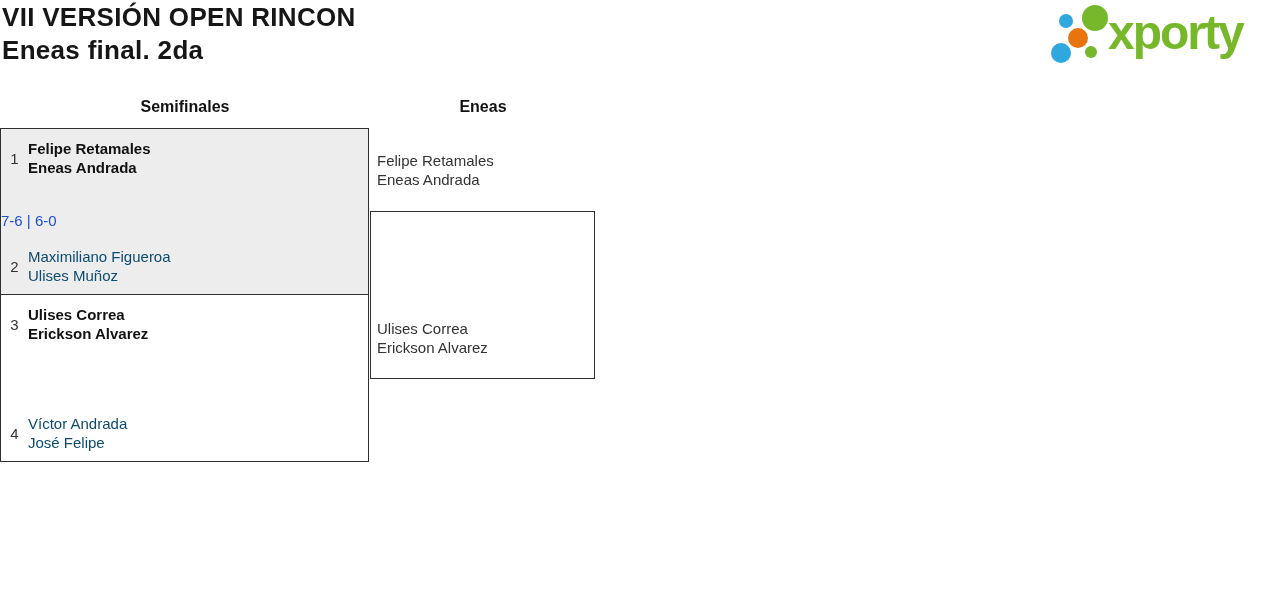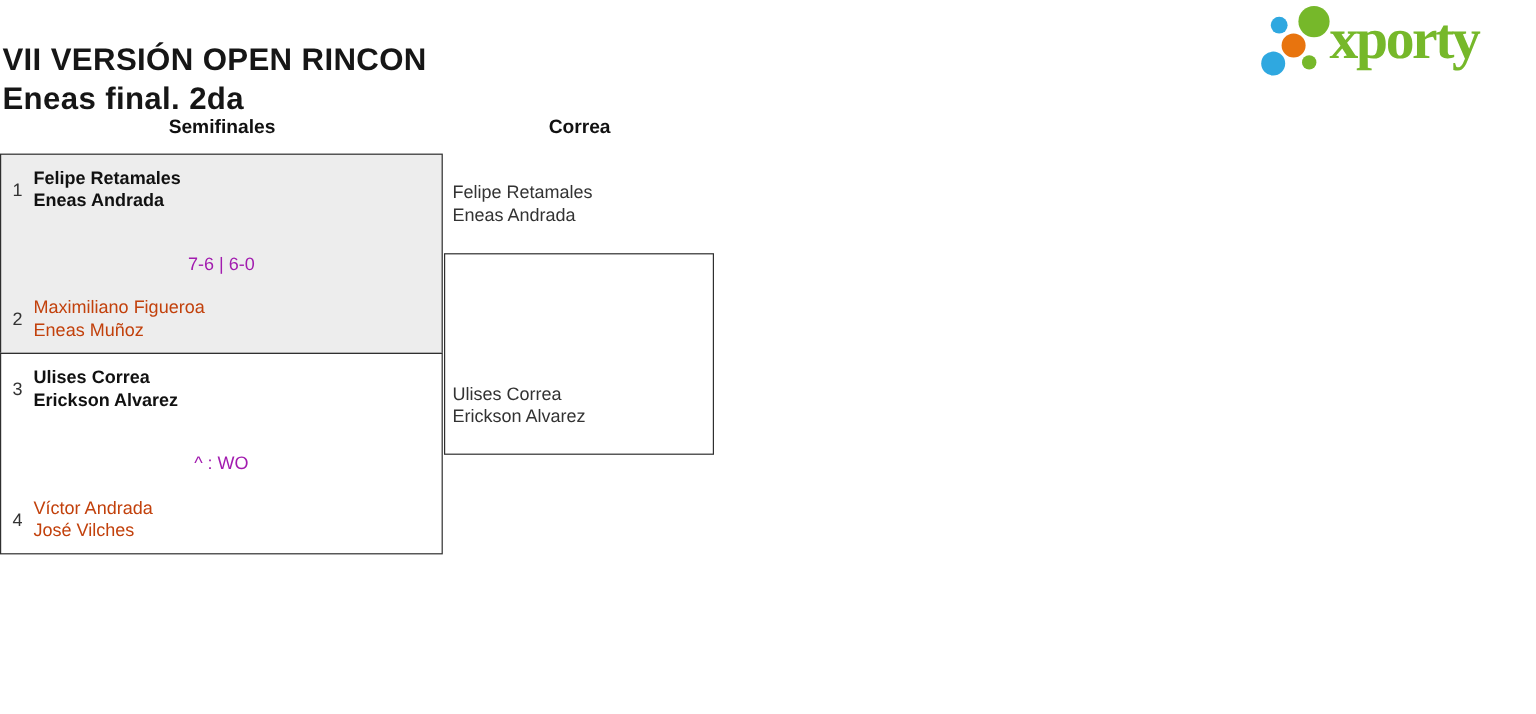--- a/index.html
+++ b/index.html
@@ -1,46 +1,46 @@
 <!DOCTYPE html>
 <html><head>
 <meta charset="utf-8">
 <style>
   * { margin:0; padding:0; box-sizing:border-box; }
   body { font-family:"Liberation Sans", sans-serif; background:#fff; }
   .page { position:relative; width:1280px; height:595px; background:#fff; overflow:hidden; }
 
   
   .title { position:absolute; left:2px; top:1px; font-size:26px; font-weight:700;
-           color:#161616; line-height:33px; letter-spacing:0.3px;margin-top:32px; }
+           color:#161616; line-height:33px; letter-spacing:0.3px; }
 
   .logo { position:absolute; left:1048px; top:3px; width:230px; height:72px; cursor:pointer; }
   .logo-dots { position:absolute; left:0; top:0; }
   .logo-text { position:absolute; left:60px; top:2px; font-size:48px; font-weight:800;
                color:#76b82a; letter-spacing:-2px; line-height:56px;
-               font-family:Liberation Serif, serif; }
+               font-family:Liberation Sans, sans-serif; }
 
   
   .round-header { position:absolute; top:98px; font-size:16px; font-weight:700;
                   color:#111; text-align:center; }
   .round-header.semis { left:0; width:370px; }
   .round-header.final { left:370px; width:226px; }
 
   
   .match { position:absolute; left:0; width:369px; border:1px solid #2f2f2f;
            display:flex; flex-direction:column; justify-content:space-between;
            padding:10px 0 9px 0; }
   .match.m1 { top:128px; height:167px; background:#ededed; }
   .match.m2 { top:294px; height:168px; background:#ffffff; }
 
   .team { display:flex; align-items:center; }
   .seed { width:27px; flex:none; text-align:center; font-size:15px; color:#333; }
-  .players { font-size:15px; line-height:19px; color:#c2410c; }
+  .players { font-size:15px; line-height:19px; color:#0c4a6e; }
   .team.winner .players { font-weight:700; color:#111; }
-  .score { text-align:center; font-size:15px; color:#a21caf;margin-top:16px; }
+  .score { font-size:15px; color:#1d4ed8;margin-top:16px; }
 
   
   .final-box { position:absolute; left:370px; top:211px; width:225px; height:168px;
                border:1px solid #2f2f2f; background:transparent; }
   .final-slot { position:absolute; left:377px; font-size:15px; line-height:19px; color:#333; }
   .final-slot.s1 { top:151px; }
   .final-slot.s2 { top:319px; }
 </style>
 </head>
 <body>
@@ -57,54 +57,53 @@
       <circle cx="18" cy="18" r="7" fill="#2fa8e0"></circle>
       <circle cx="47" cy="15" r="13" fill="#76b82a"></circle>
       <circle cx="30" cy="35" r="10" fill="#e8740e"></circle>
       <circle cx="13" cy="50" r="10" fill="#2fa8e0"></circle>
       <circle cx="43" cy="49" r="6" fill="#76b82a"></circle>
     </svg>
     <span class="logo-text">xporty</span>
   </div>
 
   <div class="round-header semis">Semifinales</div>
-  <div class="round-header final">Correa</div>
+  <div class="round-header final">Eneas</div>
 
   <div class="match m1">
     <div class="team winner">
       <div class="seed">1</div>
       <div class="players">
         <div>Felipe Retamales</div>
         <div>Eneas Andrada</div>
       </div>
     </div>
     <div class="score">7-6 | 6-0</div>
     <div class="team">
       <div class="seed">2</div>
       <div class="players">
         <div>Maximiliano Figueroa</div>
-        <div>Eneas Muñoz</div>
+        <div>Ulises Muñoz</div>
       </div>
     </div>
   </div>
 
   <div class="match m2">
     <div class="team winner">
       <div class="seed">3</div>
       <div class="players">
         <div>Ulises Correa</div>
         <div>Erickson Alvarez</div>
       </div>
     </div>
-    <div class="score">^ : WO</div>
     <div class="team">
       <div class="seed">4</div>
       <div class="players">
         <div>Víctor Andrada</div>
-        <div>José Vilches</div>
+        <div>José Felipe</div>
       </div>
     </div>
   </div>
 
   <div class="final-box"></div>
 
   <div class="final-slot s1">
     <div>Felipe Retamales</div>
     <div>Eneas Andrada</div>
   </div>

